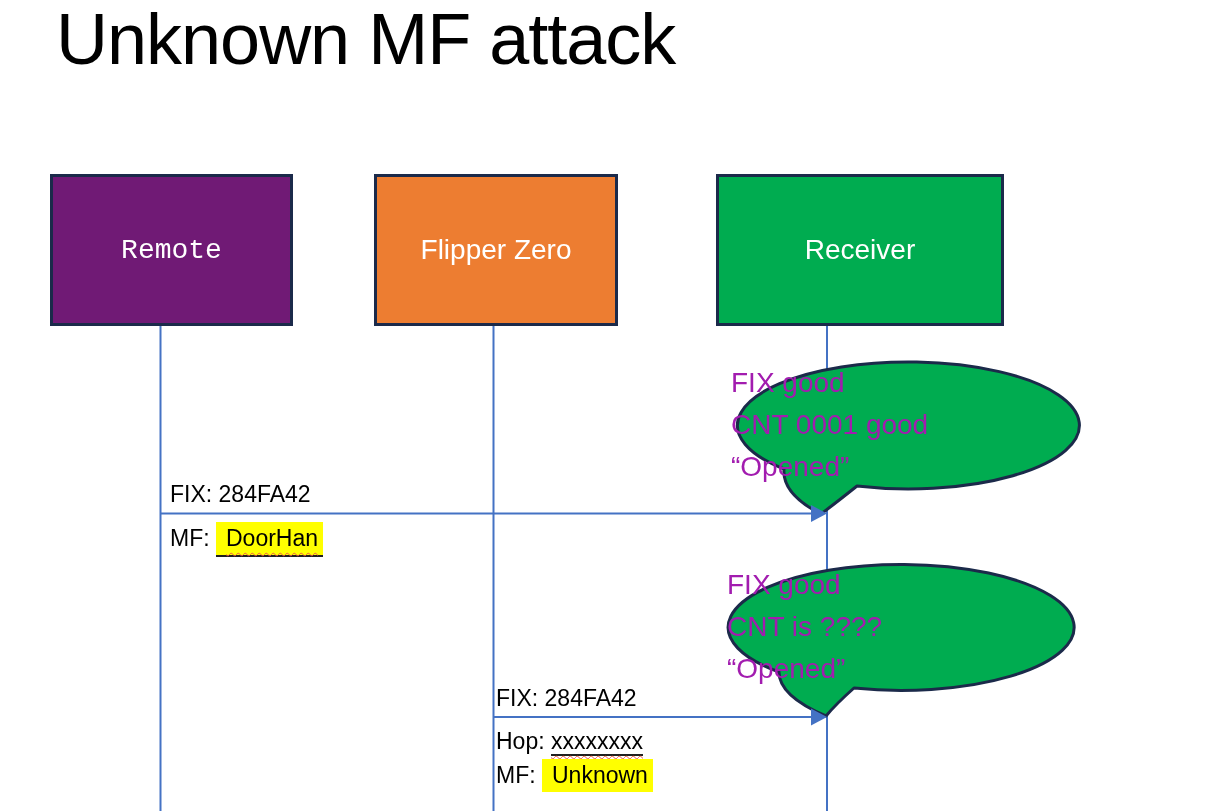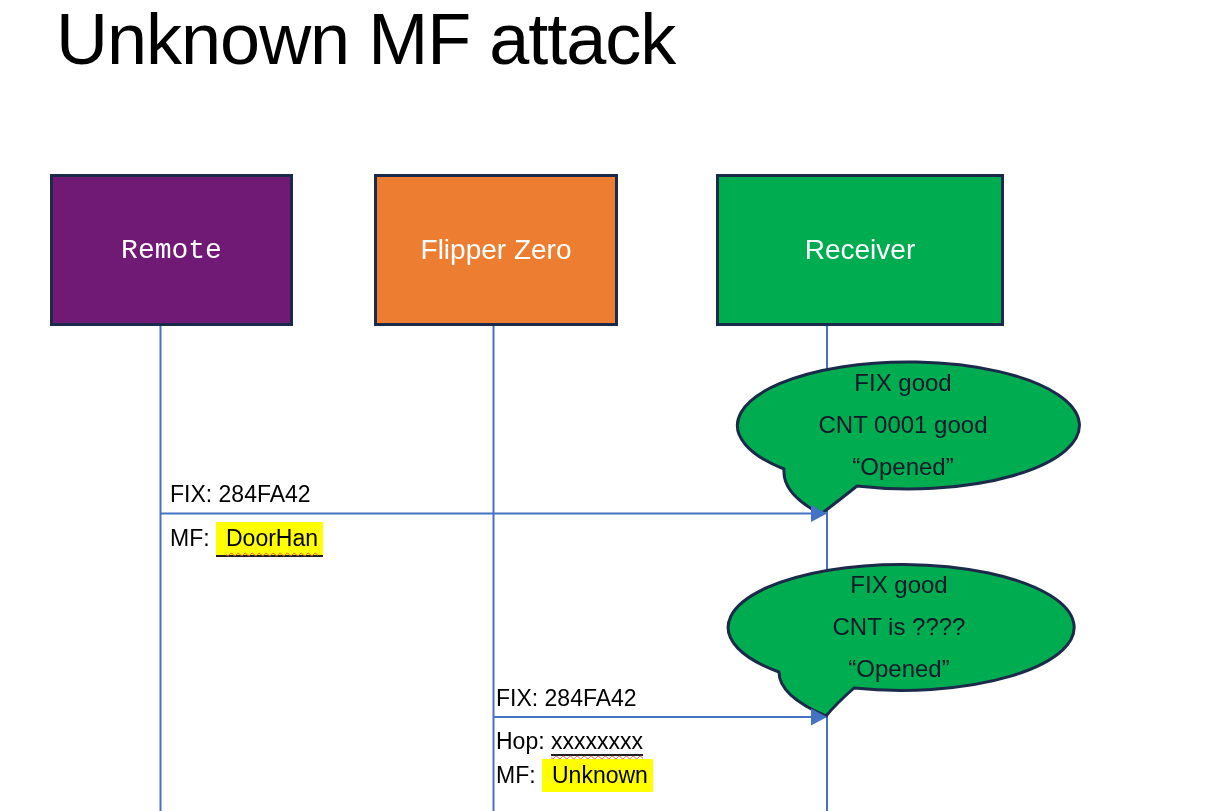--- a/index.html
+++ b/index.html
@@ -62,23 +62,22 @@
   .uv {
     border-bottom: 2px solid #1f1f1f;
     text-decoration: underline wavy #ED5C43 1px;
     text-underline-offset: 6px;
     text-decoration-skip-ink: none;
   }
 
   .callout-text {
     position: absolute;
     width: 344px;
-    text-align: center;
-    color: #0f172a;
-    font-size: 24px;
+    color: #a21caf;
+    font-size: 28px;
     line-height: 42px;
     z-index: 3;
     white-space: nowrap;
   }
   .callout1-text { left: 731px; top: 362px; }
   .callout2-text { left: 727px; top: 564px; }
 </style>
 </head>
 <body>
 

